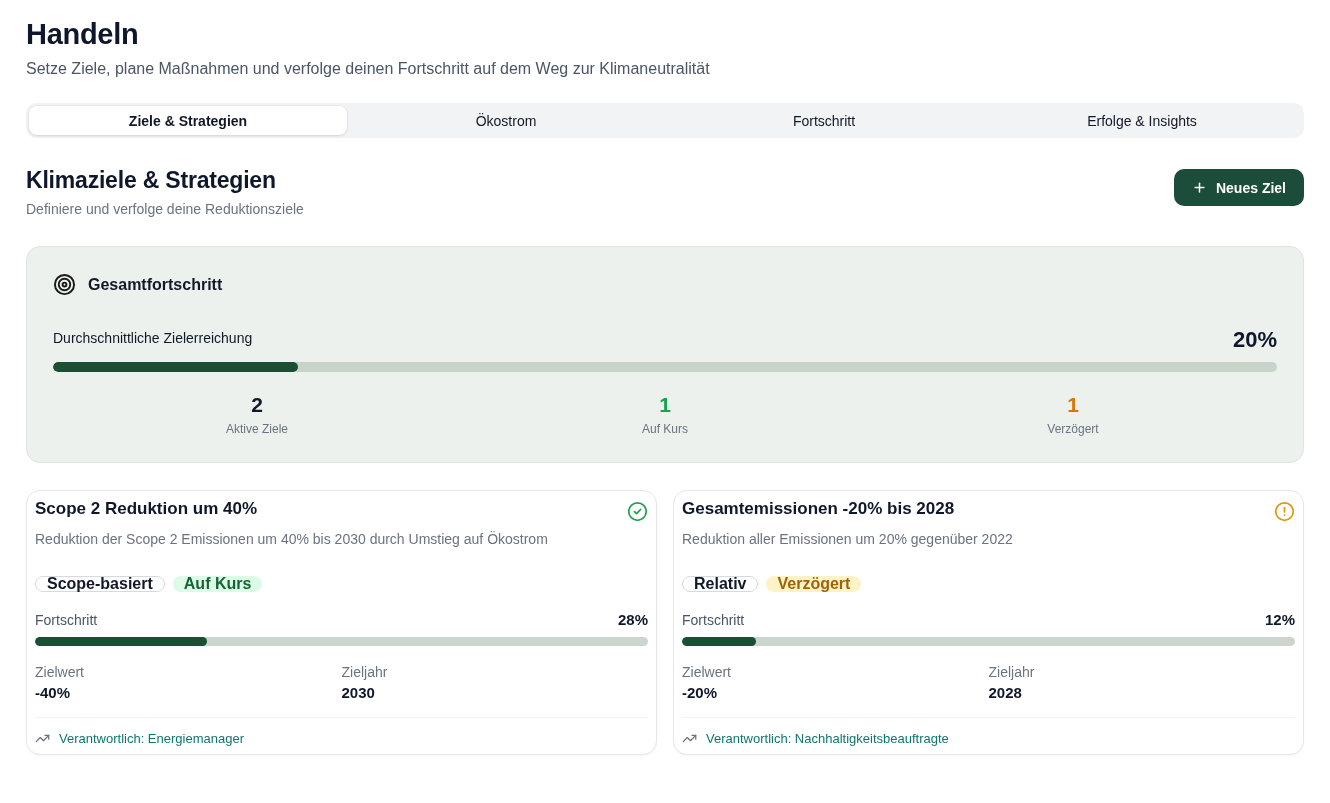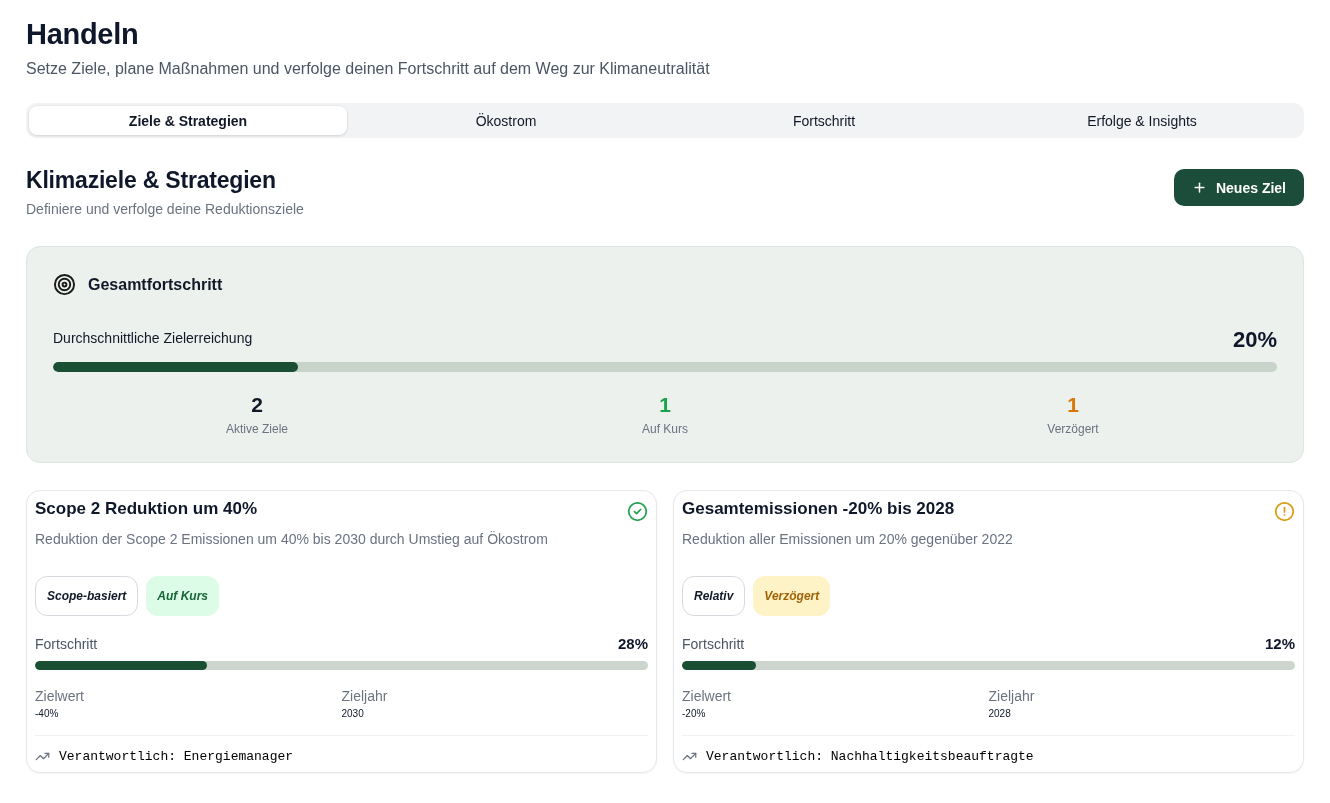--- a/index.html
+++ b/index.html
@@ -126,26 +126,25 @@
     box-shadow: 0 1px 2px rgba(0,0,0,0.04);
   }
   .goal-head { display: flex; align-items: flex-start; justify-content: space-between; }
   .goal-title { font-size: 17px; font-weight: 700; color: #0f172a; }
   .goal-head svg { display: block; margin-top: 2px; }
   .goal-desc { margin-top: 9px; font-size: 14px; color: #6b7280; }
   .badges { margin-top: 29px; display: flex; gap: 8px; }
   .badge {
     display: inline-flex;
     align-items: center;
-    height: 40px;
+    height: 16px;
     padding: 0 11px;
     border-radius: 12px;
-    font-size: 12px;
+    font-size: 16px;
     font-weight: 600;
-    font-style: italic;
   }
   .badge.outline { background: #ffffff; border: 1px solid #d6d9dd; color: #111827; }
   .badge.green   { background: #dcfce7; color: #166534; }
   .badge.yellow  { background: #fdf3c6; color: #a16207; }
   .goal-progress-row {
     margin-top: 19px;
     display: flex;
     align-items: center;
     justify-content: space-between;
   }
@@ -157,31 +156,30 @@
     border-radius: 5px;
     background: #ccd6ce;
     overflow: hidden;
   }
   .goal-meta {
     margin-top: 18px;
     display: grid;
     grid-template-columns: 1fr 1fr;
   }
   .meta-label { font-size: 14px; color: #6b7280; }
-  .meta-value { margin-top: 4px; font-size: 10px; font-weight: 400; color: #0f172a; }
+  .meta-value { margin-top: 4px; font-size: 15px; font-weight: 700; color: #0f172a; }
   .goal-footer {
     margin-top: 16px;
     border-top: 1px solid #f1f2f4;
     padding-top: 13px;
     display: flex;
     align-items: center;
     gap: 9px;
     font-size: 13px;
-    color: #000000;
-    font-family: Liberation Mono, monospace;
+    color: #0f766e;
   }
   .goal-footer svg { display: block; color: #6b7280; }
 </style>
 </head>
 <body>
 
 <div class="page">
 
   <h1 class="page-title">Handeln</h1>
   <p class="page-subtitle">Setze Ziele, plane Maßnahmen und verfolge deinen Fortschritt auf dem Weg zur Klimaneutralität</p>

